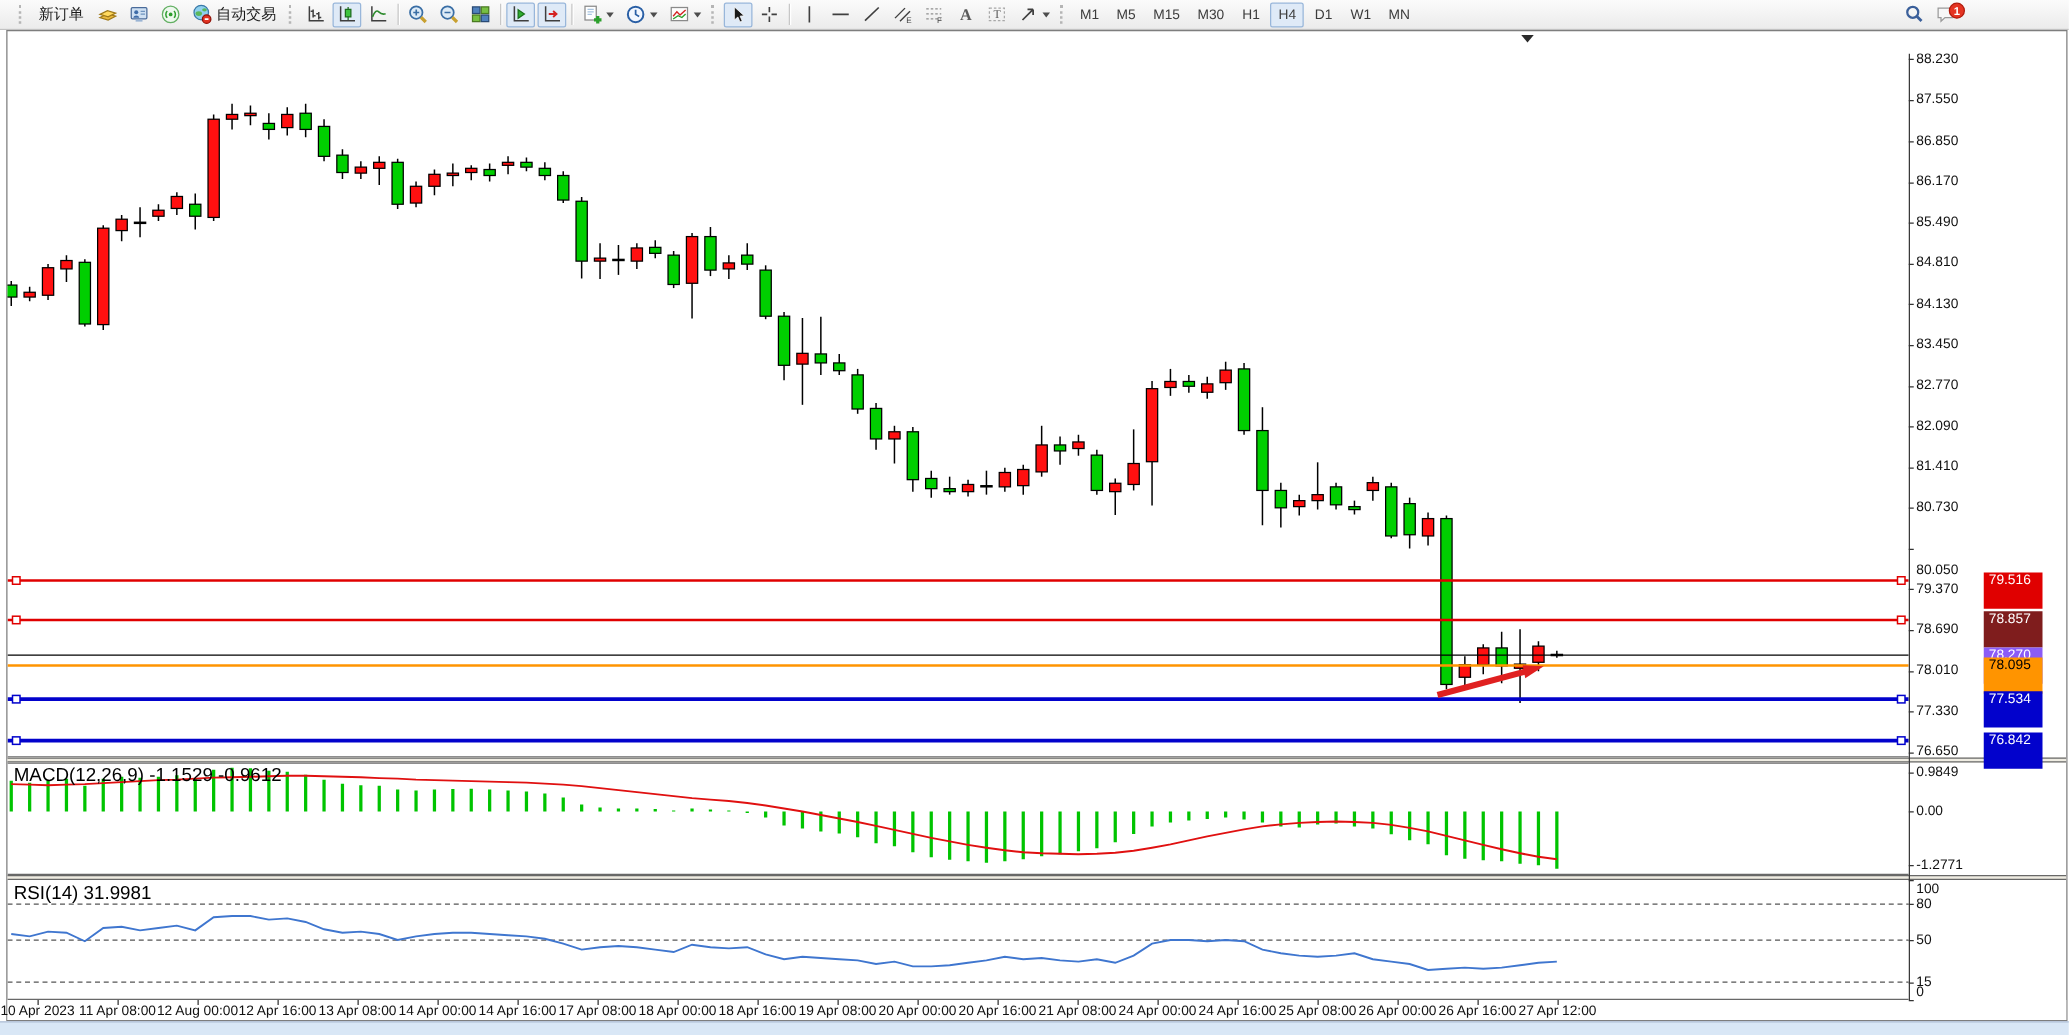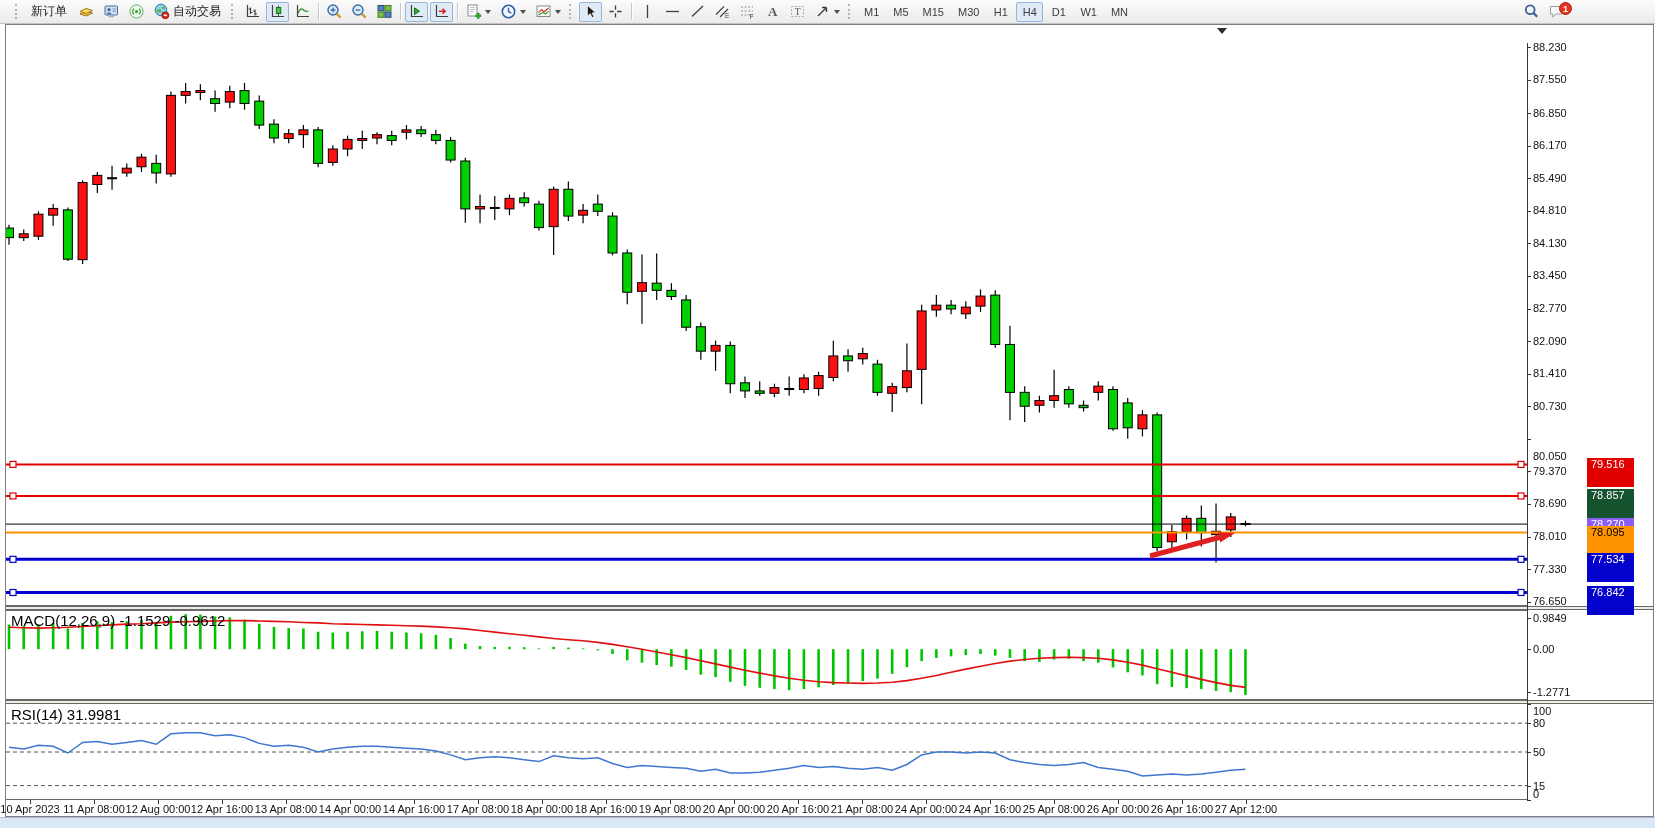--- a/index.html
+++ b/index.html
@@ -656,21 +656,21 @@
     <div class="axis-lbl" style="top: 439.894px;">79.370</div>
     <div class="axis-tick" style="top: 478.966px;"></div>
     <div class="axis-lbl" style="top: 472.466px;">78.690</div>
     <div class="axis-tick" style="top: 511.538px;"></div>
     <div class="axis-lbl" style="top: 505.038px;">78.010</div>
     <div class="axis-tick" style="top: 544.11px;"></div>
     <div class="axis-lbl" style="top: 537.61px;">77.330</div>
     <div class="axis-tick" style="top: 576.682px;"></div>
     <div class="axis-lbl" style="top: 570.182px;">76.650</div>
     <div class="price-tag" style="top: 432.901px; background: rgb(224, 0, 0); color: rgb(255, 255, 255);">79.516</div>
-    <div class="price-tag" style="top: 464.467px; background: #14532d; color: rgb(255, 255, 255);">78.857</div>
+    <div class="price-tag" style="top: 464.467px; background: #7f1d1d; color: rgb(255, 255, 255);">78.857</div>
     <div class="price-tag" style="top: 492.584px; background: #8b5cf6; color: rgb(255, 255, 255);">78.270</div>
     <div class="price-tag" style="top: 500.966px; background: rgb(255, 148, 0); color: rgb(0, 0, 0);">78.095</div>
     <div class="price-tag" style="top: 527.838px; background: rgb(2, 2, 204); color: rgb(255, 255, 255);">77.534</div>
     <div class="price-tag" style="top: 560.985px; background: rgb(2, 2, 204); color: rgb(255, 255, 255);">76.842</div>
     <div class="axis-lbl" style="top: 587px;">0.9849</div>
     <div class="axis-tick" style="top: 593px;"></div>
     <div class="axis-lbl" style="top: 617.7px;">0.00</div>
     <div class="axis-tick" style="top: 623.7px;"></div>
     <div class="axis-lbl" style="top: 661px;">-1.2771</div>
     <div class="axis-tick" style="top: 667px;"></div>

